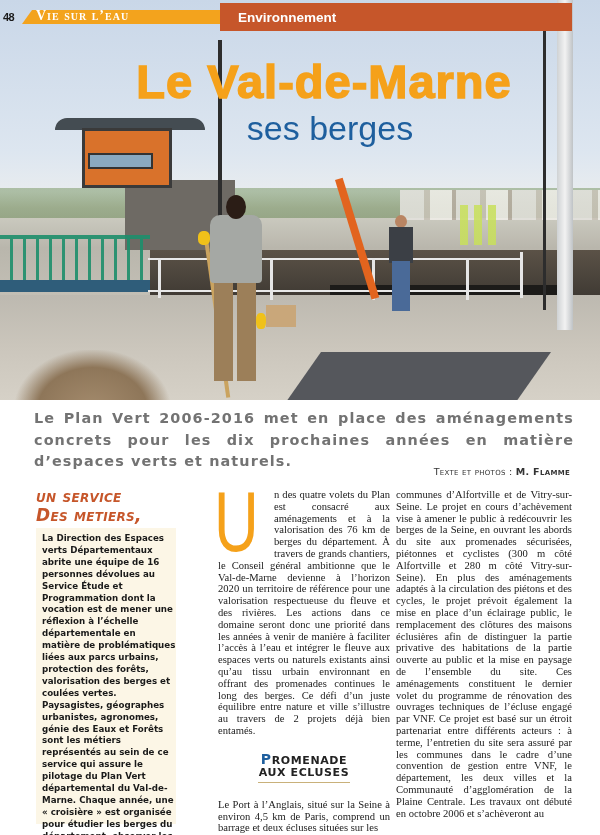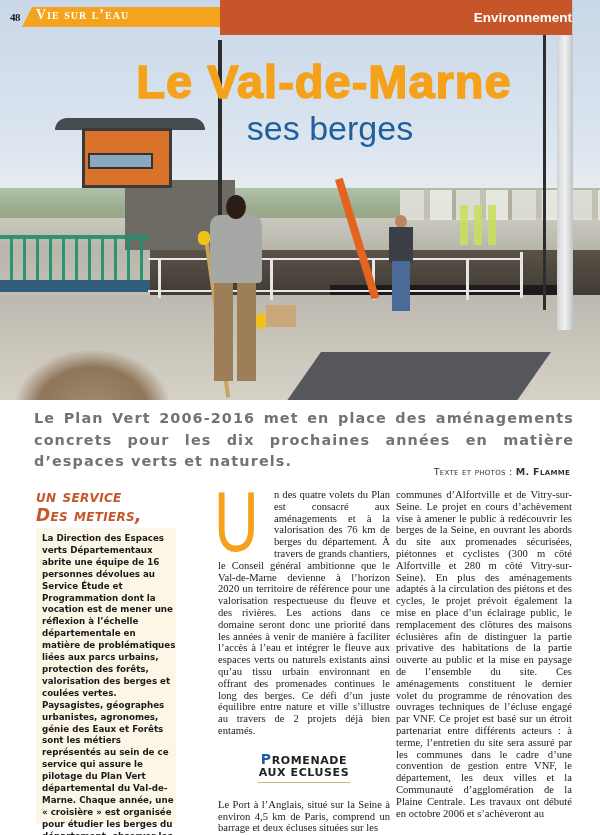--- a/index.html
+++ b/index.html
@@ -47,25 +47,25 @@
     .hero .worker2 { position: absolute; left: 388px; top: 215px; width: 26px; height: 100px; }
     .hero .worker2 .head { position: absolute; left: 7px; top: 0; width: 12px; height: 13px; background: #b98563; border-radius: 50%; }
     .hero .worker2 .torso { position: absolute; left: 1px; top: 12px; width: 24px; height: 36px; background: #3b3f45; }
     .hero .worker2 .legs { position: absolute; left: 4px; top: 46px; width: 18px; height: 50px; background: #4a6a98; }
     .hero .vests { position: absolute; left: 460px; top: 205px; width: 40px; height: 40px;
       background: repeating-linear-gradient(90deg, #c8e05a 0 8px, transparent 8px 14px); opacity: .85; }
     .hero .crate { position: absolute; left: 266px; top: 305px; width: 30px; height: 22px; background: #c9a77a; }
 
     
     .header-band { position: absolute; left: 0; top: 5px; height: 24px; width: 572px; display: flex; align-items: center; }
-    .page-number { font-family: Liberation Serif, serif; font-weight: bold; font-size: 11px; color: #1a1a1a; width: 22px; padding-left: 10px; letter-spacing: -0.5px; }
-    .rubric { height: 20px; background: #f3a31d; width: 198px; display: flex; align-items: flex-start; padding-left: 14px;
+    .page-number { font-family: Liberation Sans, sans-serif; font-weight: bold; font-size: 11px; color: #1a1a1a; width: 22px; padding-left: 3px; letter-spacing: -0.5px; }
+    .rubric { height: 14px; background: #f3a31d; width: 198px; display: flex; align-items: flex-end; padding-left: 14px;
       clip-path: polygon(10px 0, 100% 0, 100% 100%, 0 100%); }
     .rubric span { font-family: "Liberation Serif", serif; font-weight: bold; color: #ffffff; font-size: 14px; letter-spacing: 1px; font-variant: small-caps; }
-    .section { height: 36px; background: #c6562a; flex: 1; display: flex; align-items: center; padding-left: 18px; justify-content: flex-end; }
+    .section { height: 28px; background: #c6562a; flex: 1; display: flex; align-items: center; padding-left: 18px; }
     .section span { font-family: "Liberation Sans", sans-serif; font-weight: bold; color: #ffffff; font-size: 13.5px; }
 
     
     .title-main { position: absolute; left: 18px; width: 600px; top: 58px; text-align: center;
       font-family: "Liberation Sans", sans-serif; font-weight: 900; font-size: 47px; color: #f5a11a; letter-spacing: 1px;
       -webkit-text-stroke: 1.5px #f5a11a; line-height: 1; padding-left: 12px; }
     .title-sub { position: absolute; left: 200px; width: 260px; top: 112px; text-align: center;
       font-family: "Liberation Sans", sans-serif; font-size: 34px; color: #1e5f9e; line-height: 33px; font-weight: normal; }
 
     

